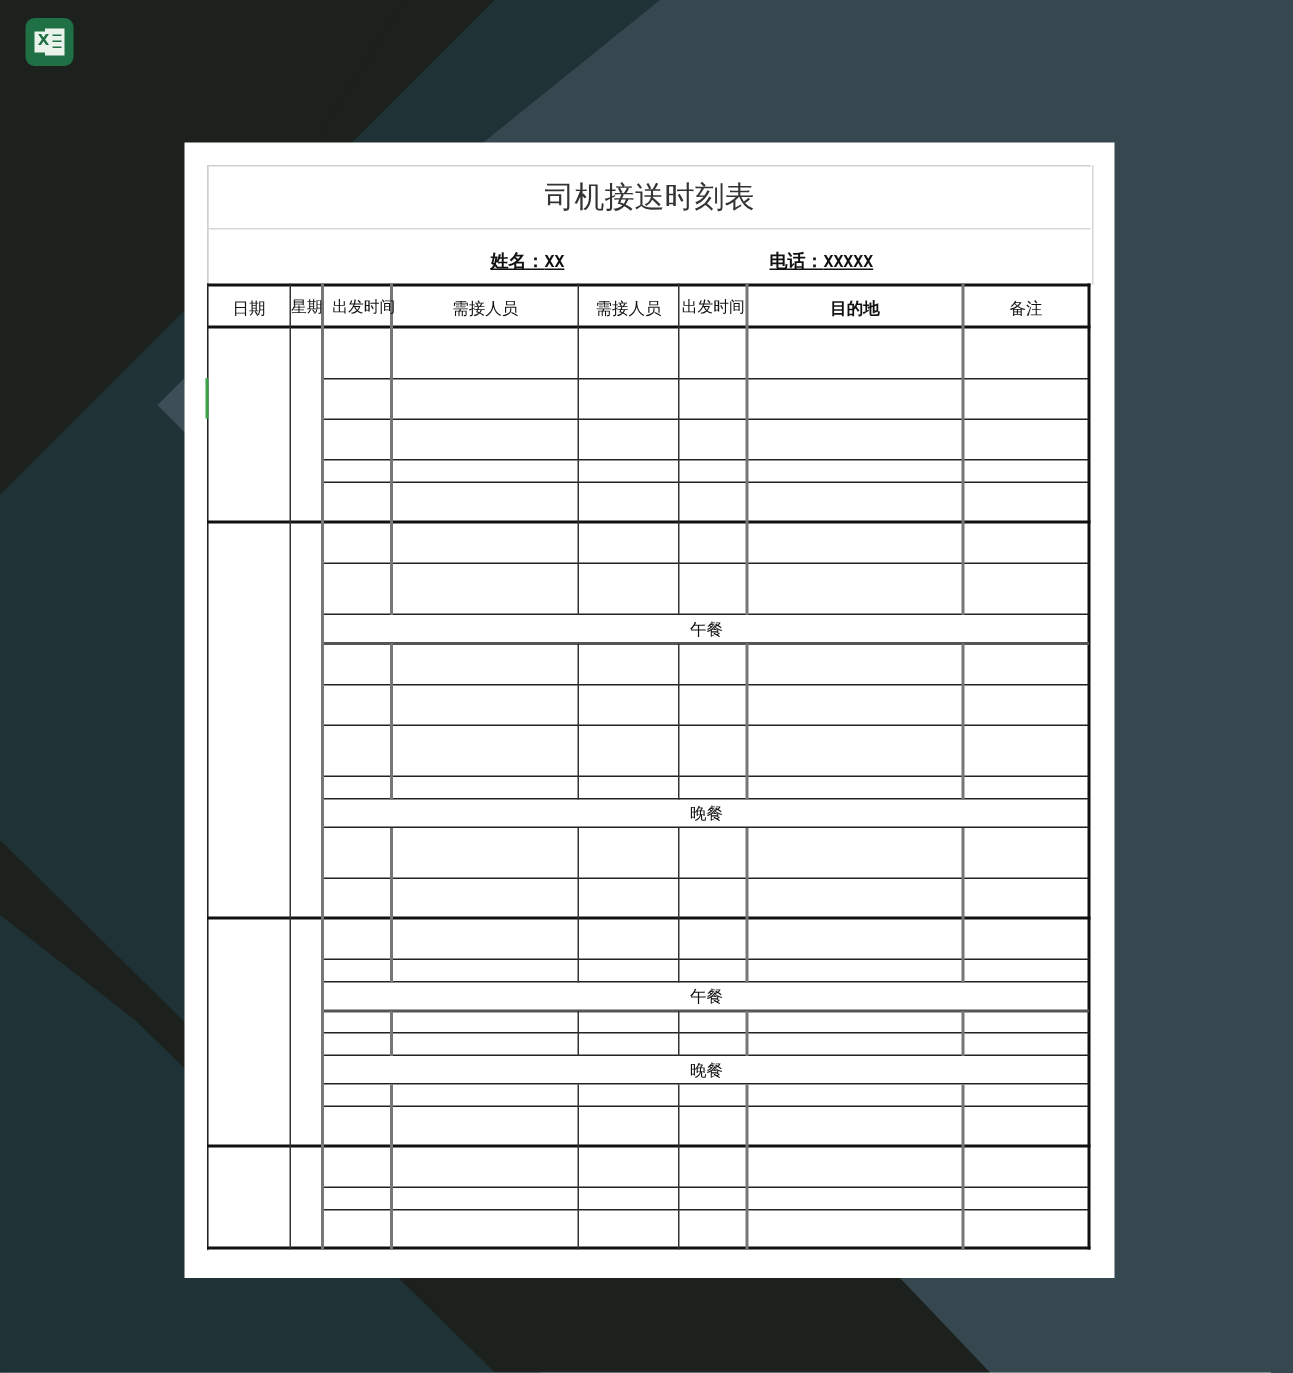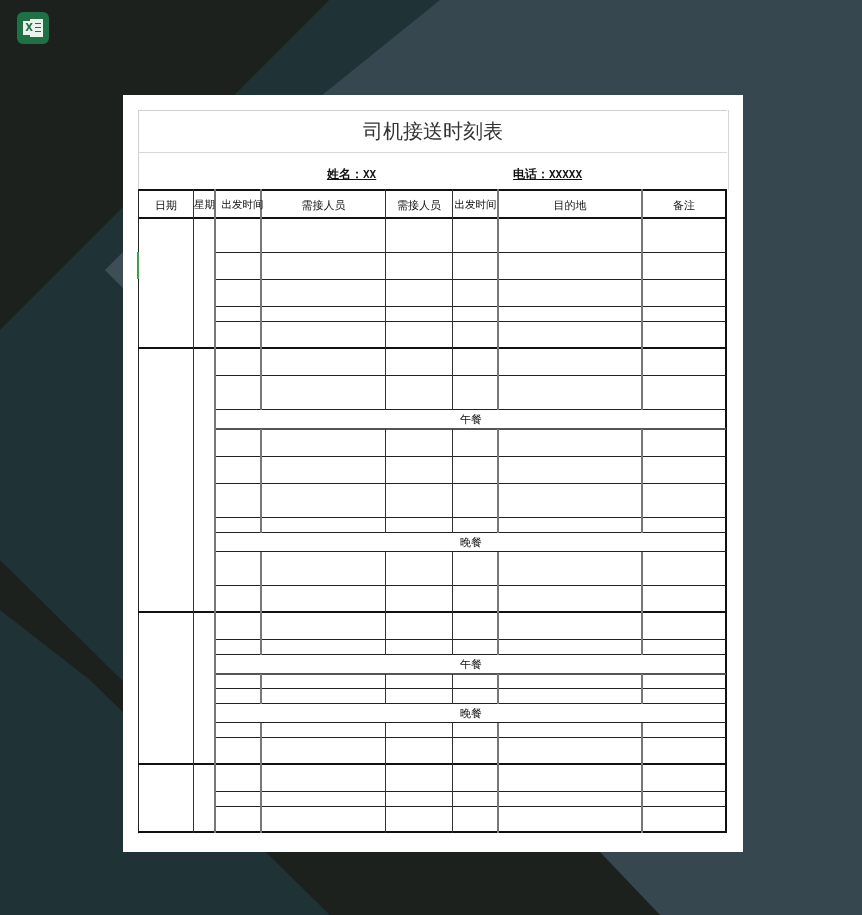--- a/index.html
+++ b/index.html
@@ -175,21 +175,21 @@
   <div class="vline grey" style="left:641px;top:674px;height:30px;"></div>
   <div class="vline grey" style="left:641px;top:723px;height:110px;"></div>
 </div>
 
 <div class="colhead" style="left:139px;width:54px;">日期</div>
 <div class="colhead" style="left:194px;width:21px;font-size:10.5px;">星期</div>
 <div class="colhead" style="left:220px;width:45px;font-size:10.5px;">出发时间</div>
 <div class="colhead" style="left:262px;width:123px;">需接人员</div>
 <div class="colhead" style="left:386px;width:66px;">需接人员</div>
 <div class="colhead" style="left:453px;width:45px;font-size:10.5px;">出发时间</div>
-<div class="colhead" style="left:499px;width:142px;">目的地</div>
+<div class="colhead" style="left:499px;width:142px;font-weight:bold;">目的地</div>
 <div class="colhead" style="left:643px;width:82px;">备注</div>
 
 <div class="meal" style="top:410px;height:19px;">午餐</div>
 <div class="meal" style="top:533px;height:19px;">晚餐</div>
 <div class="meal" style="top:655px;height:19px;">午餐</div>
 <div class="meal" style="top:704px;height:19px;">晚餐</div>
 
 <div style="position:absolute;left:137px;top:252px;width:2px;height:27px;background:#3aa34a;"></div>
 
 </body></html>

